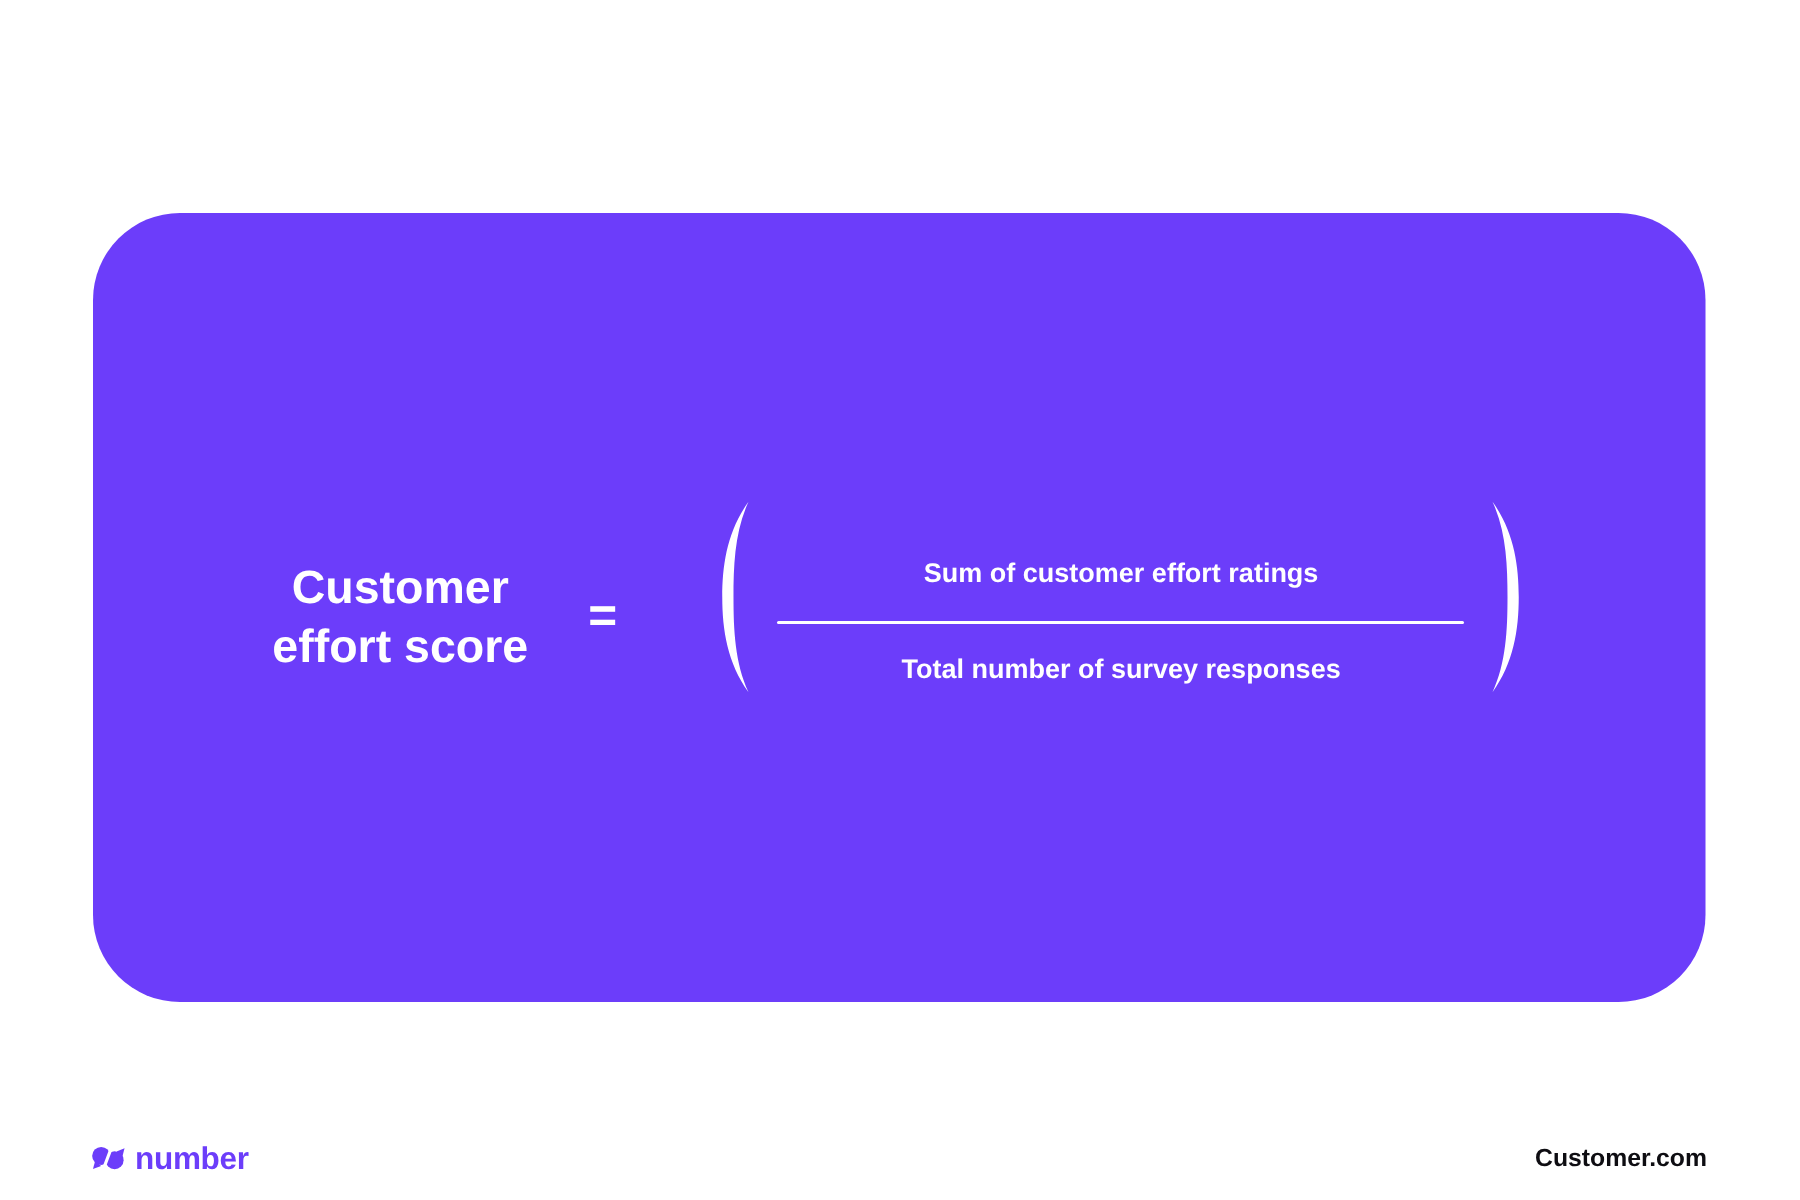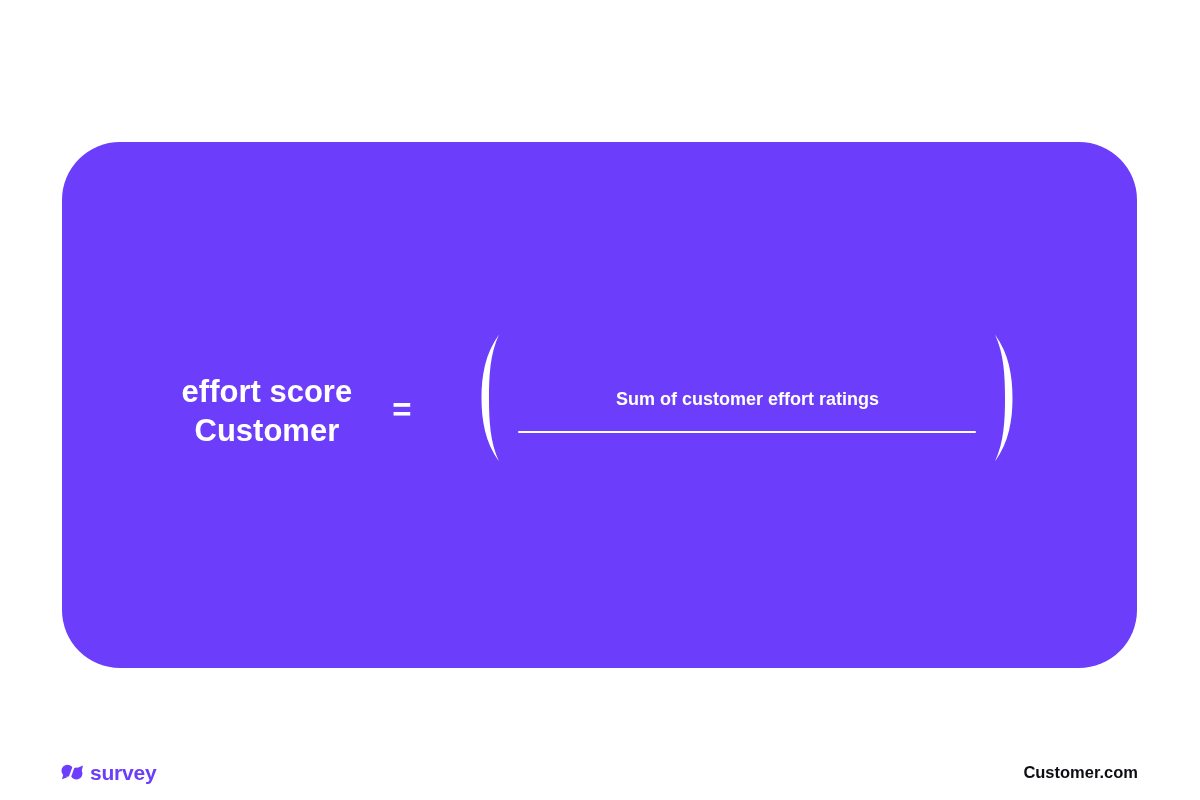--- a/index.html
+++ b/index.html
@@ -67,35 +67,36 @@
     font-size:16.5px;font-weight:700;line-height:17px;
   }
 </style>
 </head>
 <body style="background: rgb(255, 255, 255);">
 
 <div class="card">
   <div class="formula-row">
 
     <div class="label">
+      <div>Customer</div>
       <div>effort score</div>
-      <div>Customer</div>
     </div>
 
     <div class="equals">=</div>
 
     <div class="paren left">
       <svg viewBox="0 0 26 130" xmlns="http://www.w3.org/2000/svg" aria-hidden="true">
         <path fill="#ffffff" d="M21.5 1.5 C7.5 21 4 43 4 65 C4 87 7.5 109 21.5 128.5 C12.5 109 11.5 87 11.5 65 C11.5 43 12.5 21 21.5 1.5 Z"></path>
       </svg>
     </div>
 
     <div class="fraction">
       <div class="numerator">Sum of customer effort ratings</div>
       <div class="frac-line"></div>
+      <div class="denominator">Total number of survey responses</div>
     </div>
 
     <div class="paren right">
       <svg viewBox="0 0 26 130" xmlns="http://www.w3.org/2000/svg" aria-hidden="true">
         <path fill="#ffffff" d="M21.5 1.5 C7.5 21 4 43 4 65 C4 87 7.5 109 21.5 128.5 C12.5 109 11.5 87 11.5 65 C11.5 43 12.5 21 21.5 1.5 Z"></path>
       </svg>
     </div>
 
   </div>
 </div>
@@ -105,16 +106,16 @@
     <g fill="#6C3DFA">
       <circle cx="7.3" cy="8.4" r="6.8"></circle>
       <circle cx="17.4" cy="11.6" r="6.8"></circle>
     </g>
     <line x1="16.2" y1="-1" x2="7.6" y2="22" stroke="#ffffff" stroke-width="2.4"></line>
     <g fill="#6C3DFA">
       <path d="M1.1 18.2 L7.2 15.9 L2.9 11.7 Z"></path>
       <path d="M24.9 2.6 L18.9 5.0 L23.2 9.2 Z"></path>
     </g>
   </svg>
-  <span class="wordmark">survey</span>
+  <span class="wordmark">number</span>
 </div>
 
 <div class="footer-right">Customer.com</div>
 
 </body></html>

